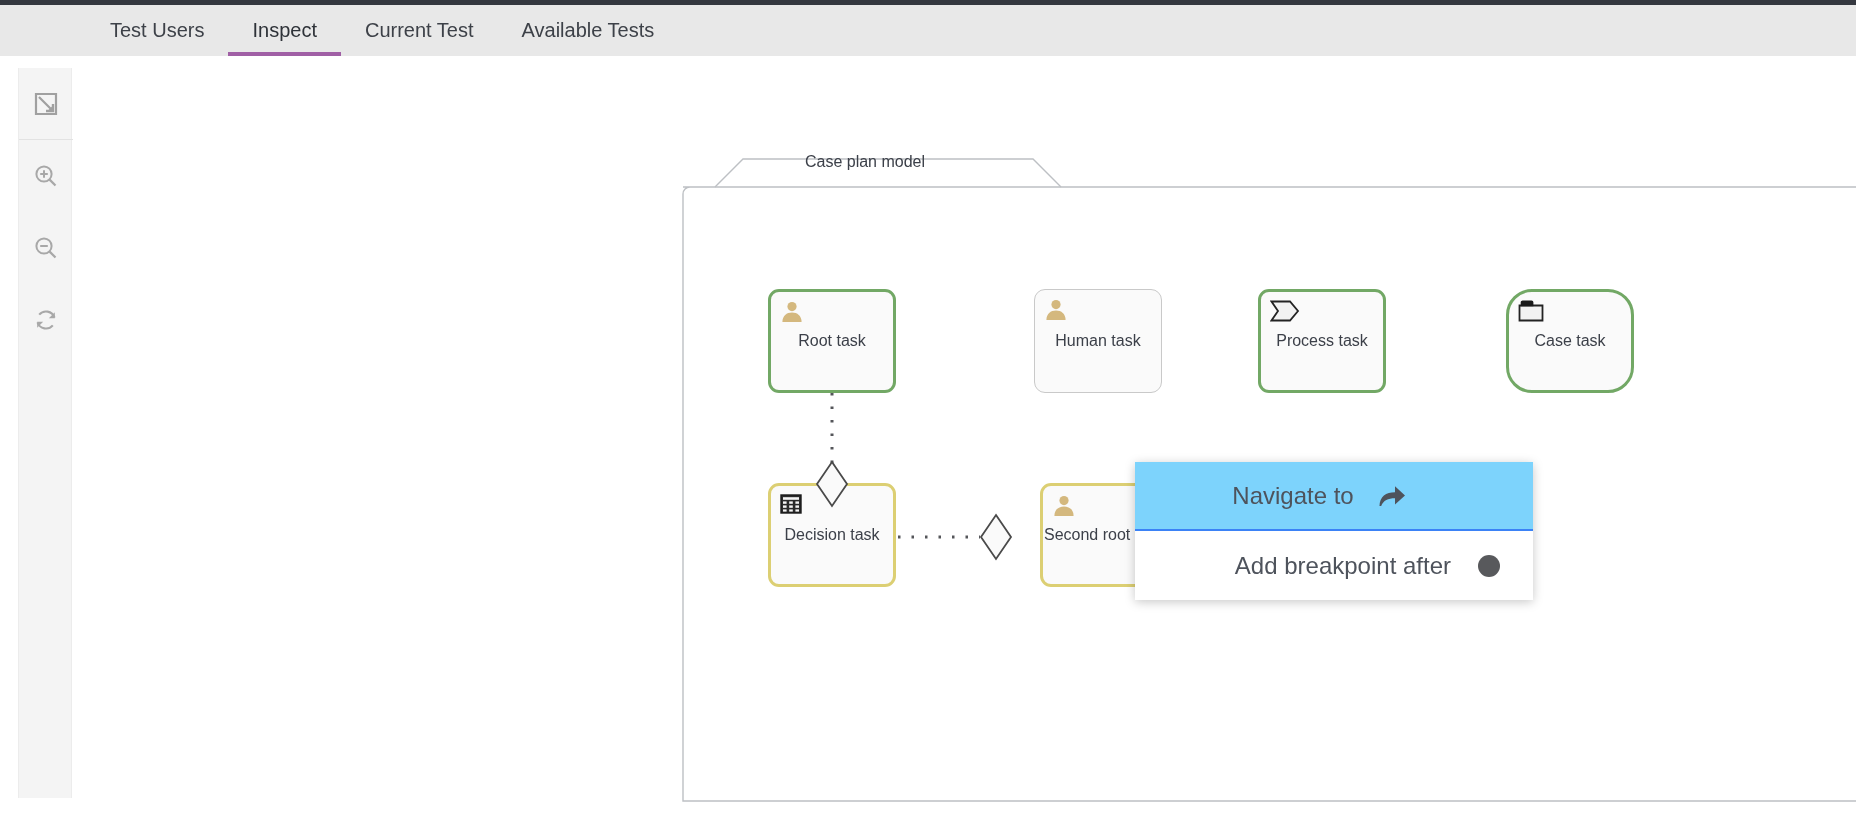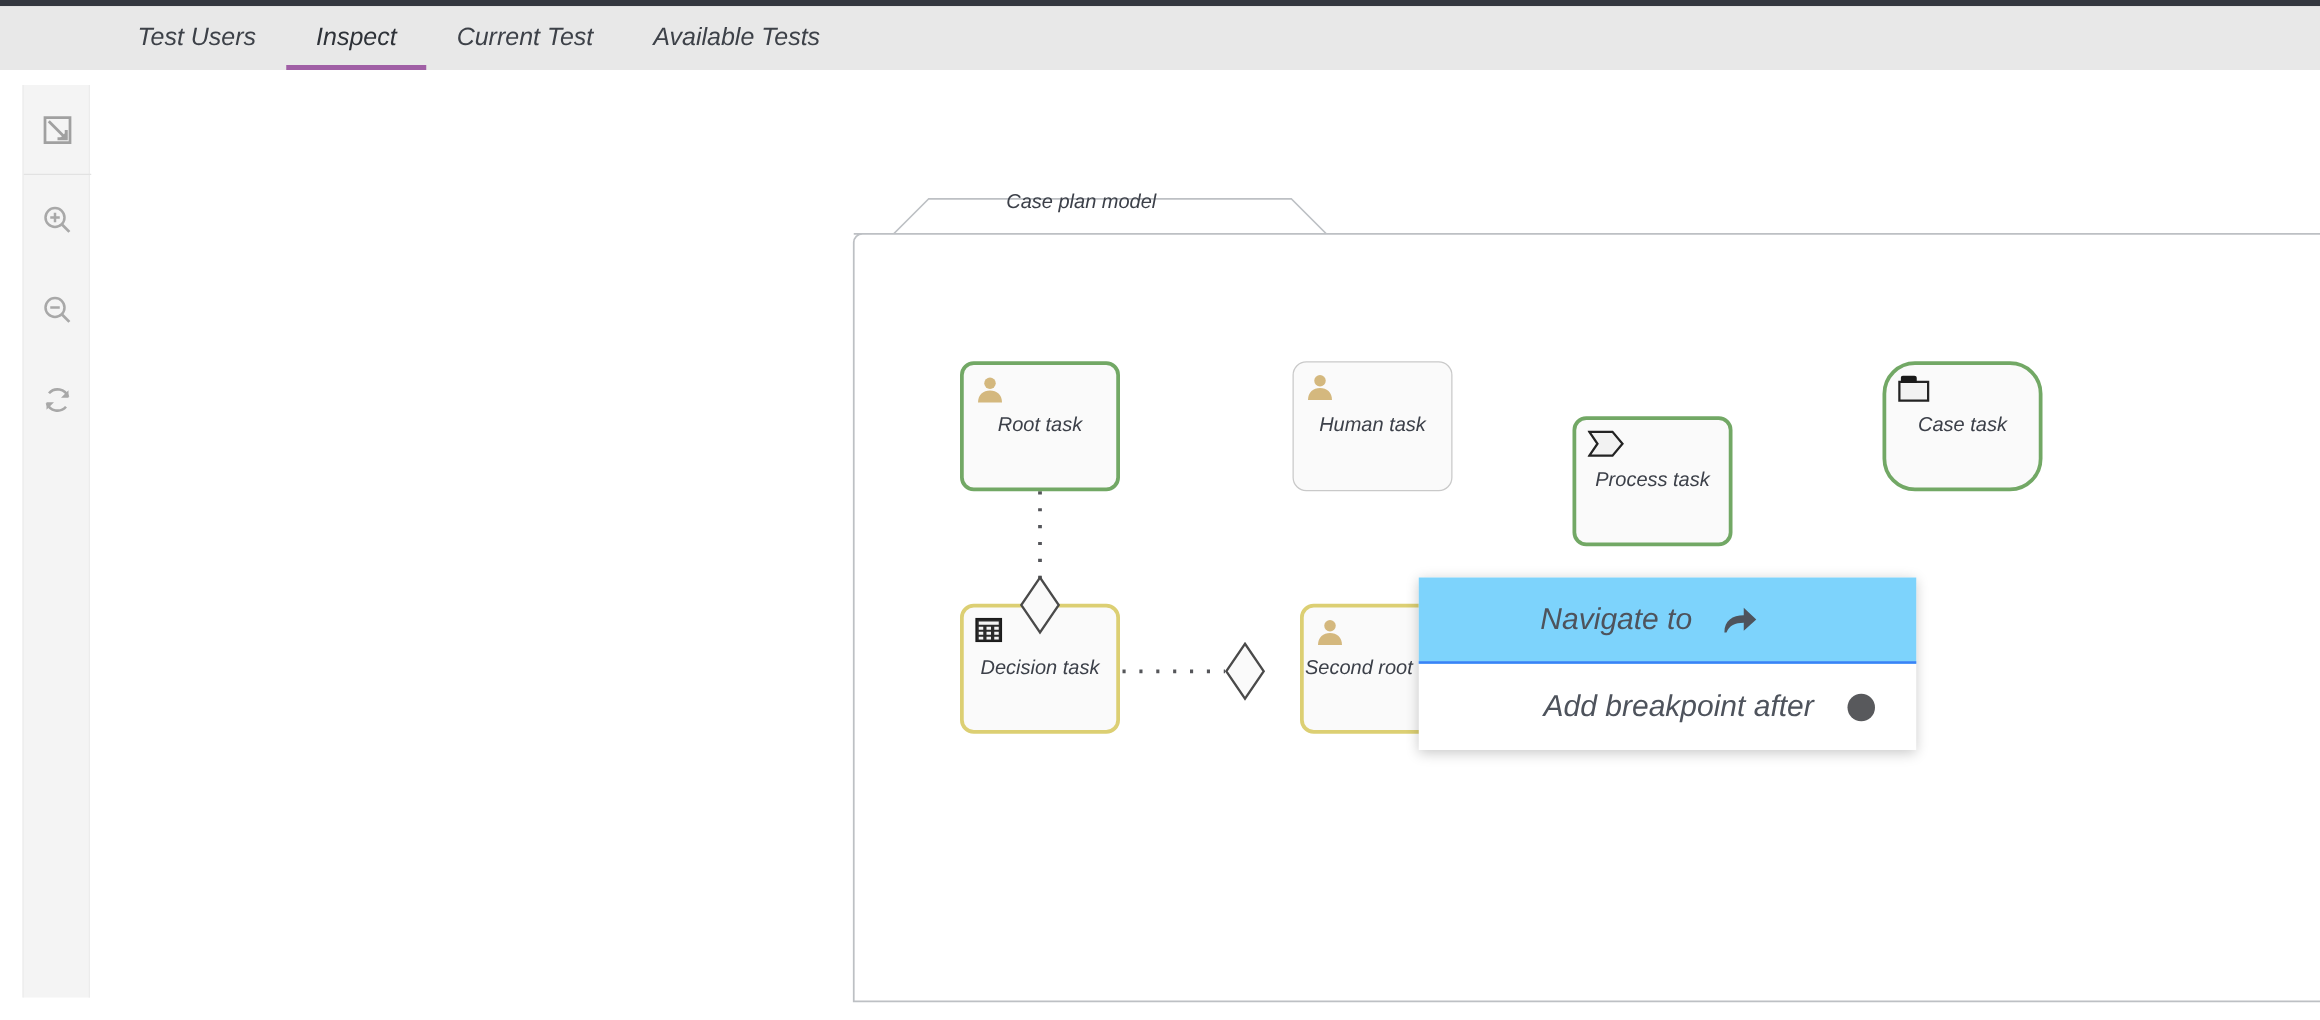--- a/index.html
+++ b/index.html
@@ -2,21 +2,21 @@
 <html><head>
 <meta charset="utf-8">
 <style>
   * { box-sizing: border-box; margin: 0; padding: 0; }
   html, body {
     width: 1856px; height: 816px;
     font-family: "Liberation Sans", sans-serif;
     background: #ffffff;
     overflow: hidden;
   }
-  #app { position: relative; width: 1856px; height: 816px; font-style: italic; }
+  #app { position: relative; width: 1856px; height: 816px; }
 
   
   .top-strip {
     position: absolute; left: 0; top: 0; width: 1856px; height: 5px;
     background: #34373f;
   }
 
   
   .tabbar {
     position: absolute; left: 0; top: 5px; width: 1856px; height: 51px;
@@ -232,21 +232,21 @@
     <div class="node grey" style="left:954px; top:233px; width:128px; height:104px;">
       <span class="node-icon">
         <svg width="24" height="24" viewBox="0 0 24 24">
           <circle cx="12" cy="6.6" r="4.6" fill="#d4b87e"></circle>
           <path d="M2.4 22 C2.4 15.6 6.7 12.4 12 12.4 C17.3 12.4 21.6 15.6 21.6 22 Z" fill="#d4b87e"></path>
         </svg>
       </span>
       <span class="node-label">Human task</span>
     </div>
 
-    <div class="node green" style="left:1178px; top:233px; width:128px; height:104px;margin-top:44px;">
+    <div class="node green" style="left:1178px; top:233px; width:128px; height:104px;">
       <span class="node-icon">
         <svg width="30" height="22" viewBox="0 0 30 22">
           <path d="M1.5 1.5 L20 1.5 L28 11 L20 20.5 L1.5 20.5 L8 11 Z" fill="#f2f2f2" stroke="#232323" stroke-width="1.8"></path>
         </svg>
       </span>
       <span class="node-label">Process task</span>
     </div>
 
     <div class="node green" style="left:1426px; top:233px; width:128px; height:104px;border-radius:26px;">
       <span class="node-icon">

